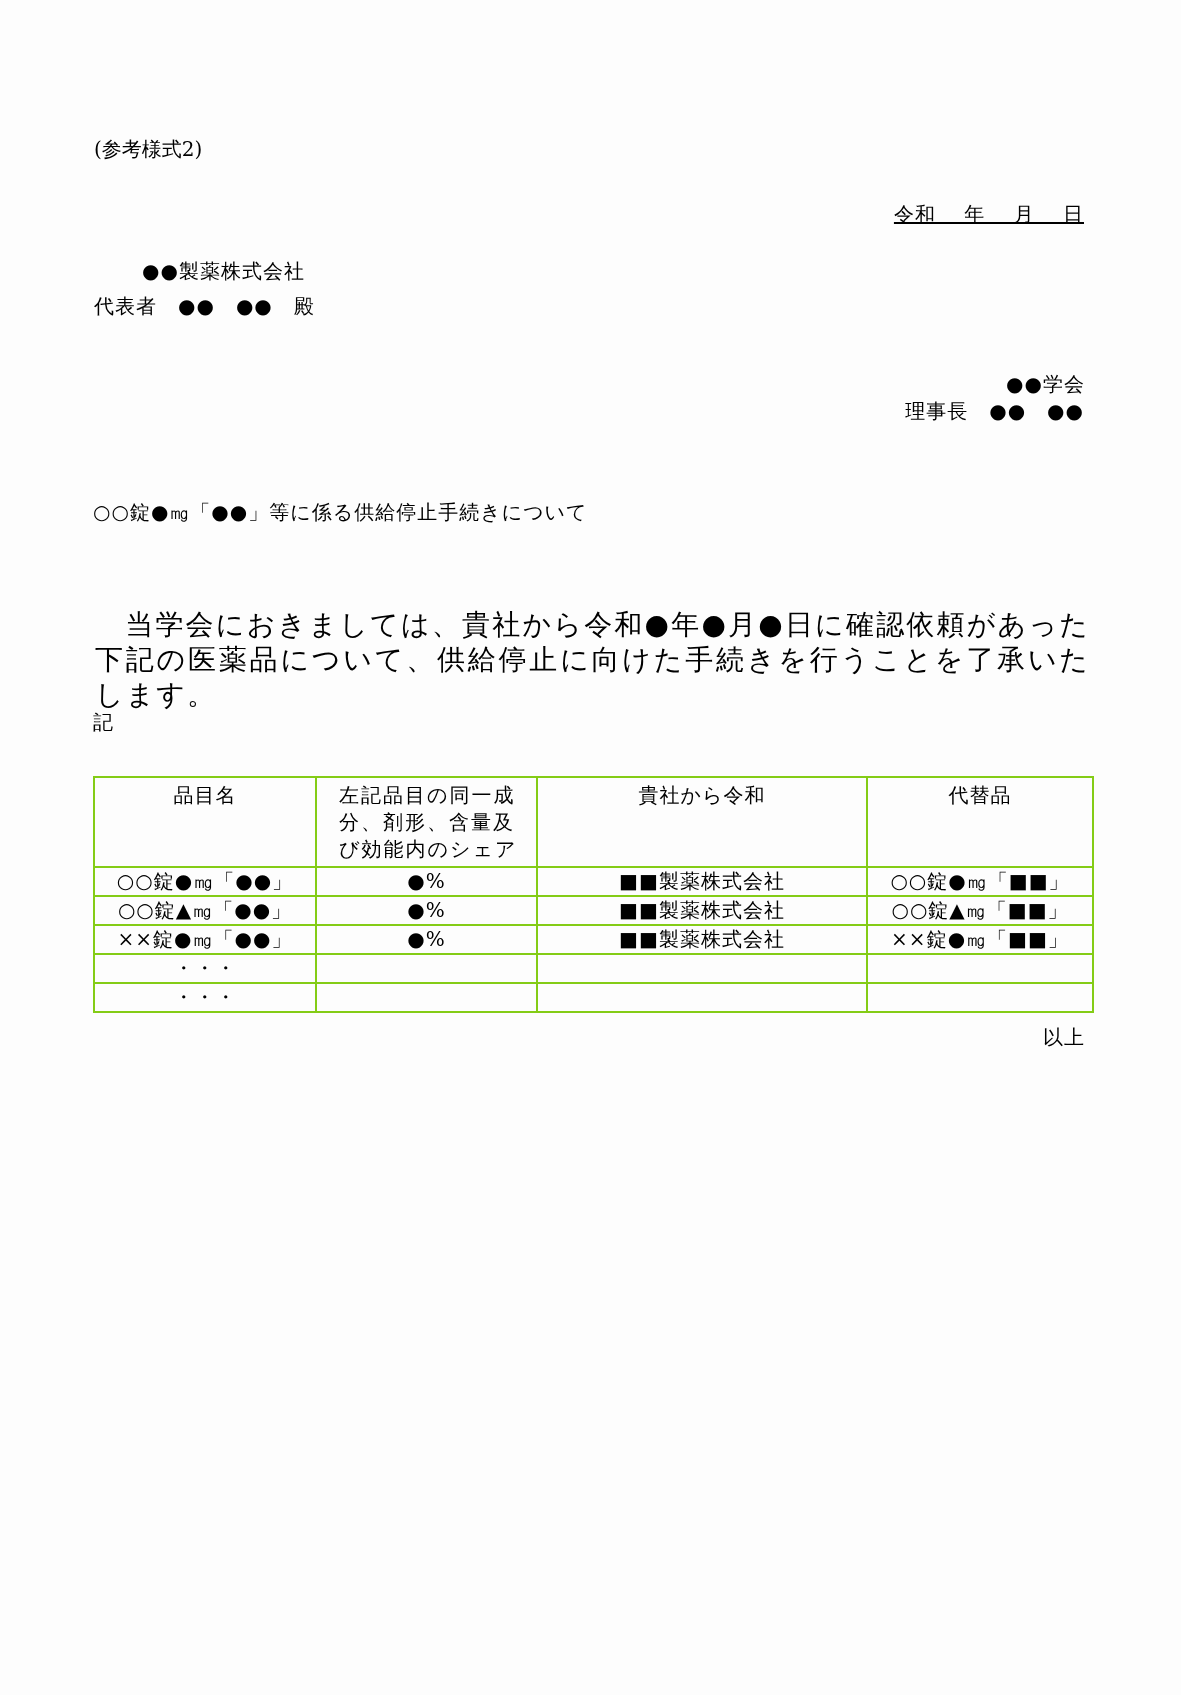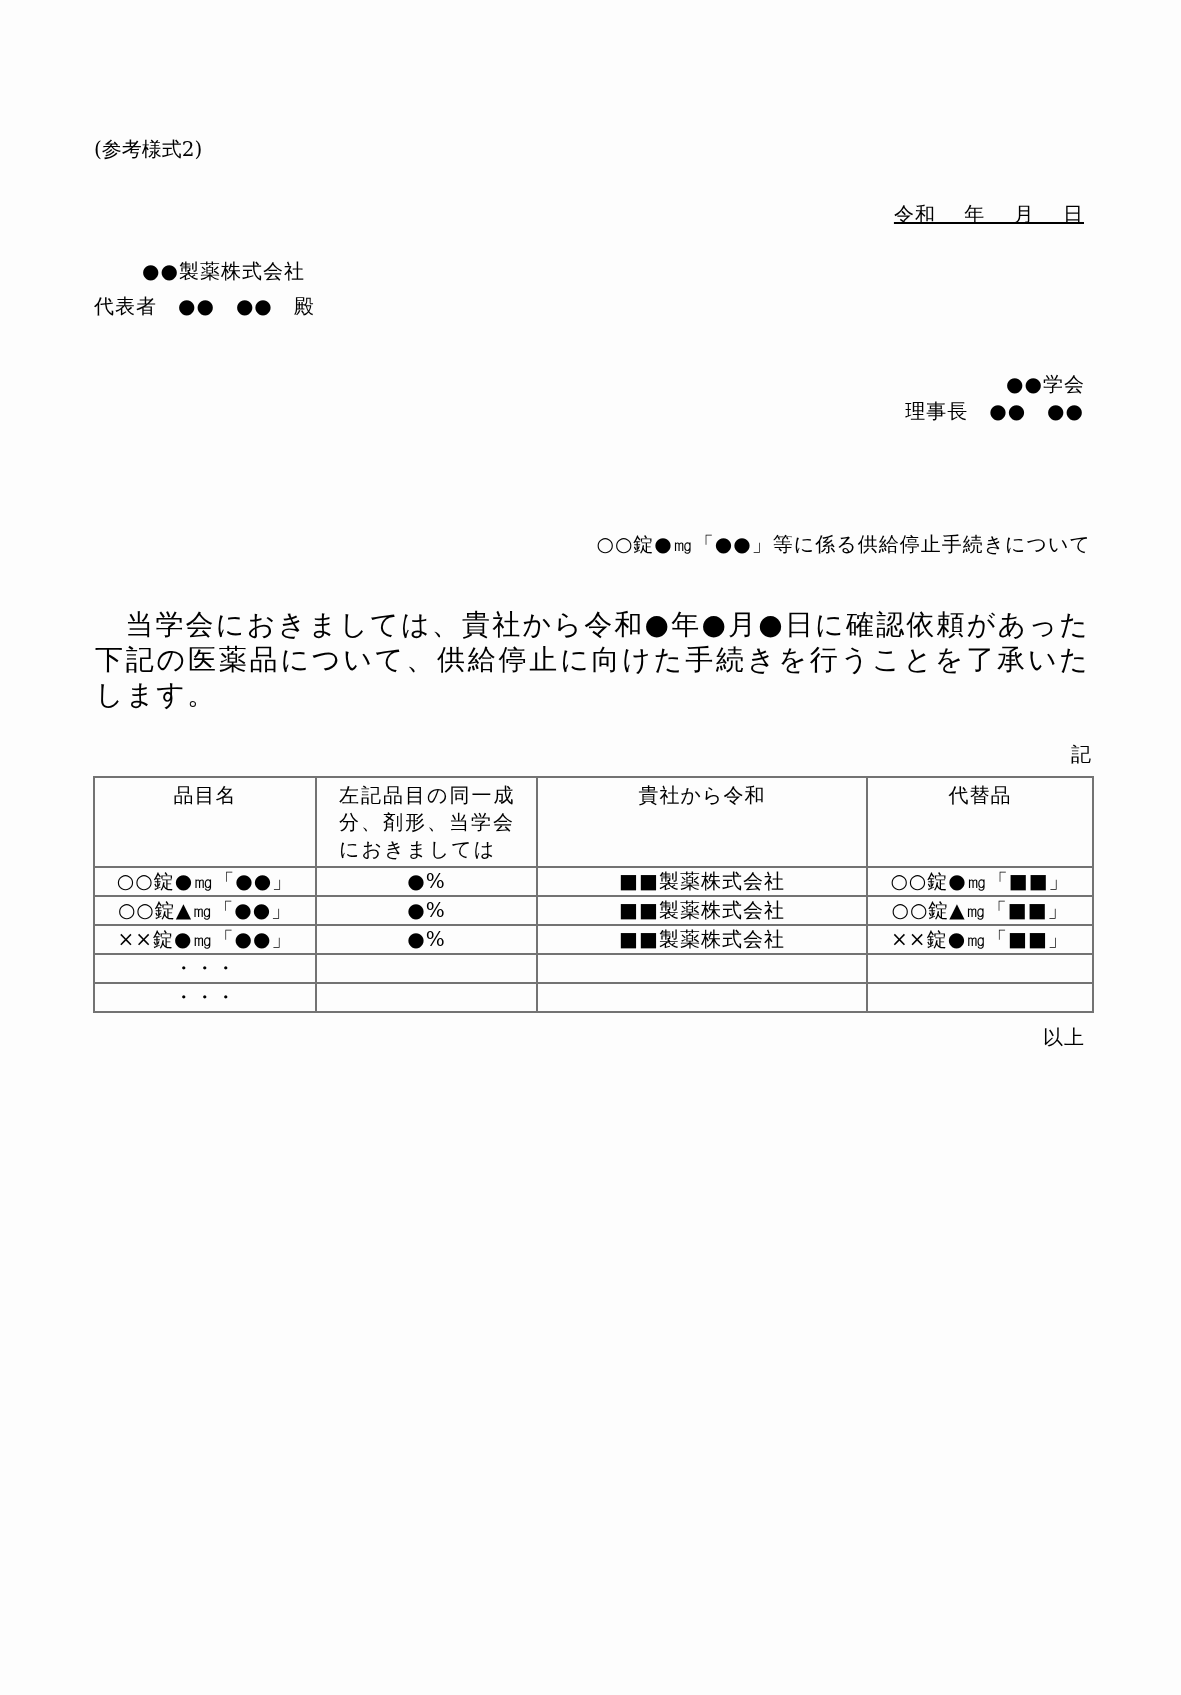--- a/index.html
+++ b/index.html
@@ -15,21 +15,21 @@
       color: #000;
       font-family: "DejaVu Serif", "Liberation Serif", serif;
       font-size: 20px;
     }
     .abs {
       position: absolute;
       white-space: pre;
       line-height: 24px;
     }
     .right { text-align: right; }
-    .center { text-align: right; margin-top: 32px; }
+    .center { text-align: left; }
 
     #form-label { left: 94px; top: 137px; text-align: center; }
     #date-line { right: 97px; top: 202px; letter-spacing: 1px; text-decoration: underline; }
     #recipient-company { left: 94px; top: 259px; letter-spacing: 1px; margin-left: 48px; }
     #recipient-rep { left: 94px; top: 294px; letter-spacing: 1px; text-align: right; }
     #sender-org { right: 96px; top: 372px; letter-spacing: 1px; }
     #sender-rep { right: 97px; top: 399px; letter-spacing: 1px; margin-left: 24px; }
     #doc-title { left: 93px; width: 998px; top: 500px; letter-spacing: 1px; }
 
     #body-paragraph {
@@ -48,21 +48,21 @@
 
     table#items-table {
       position: absolute;
       left: 93px;
       top: 776px;
       width: 999px;
       border-collapse: collapse;
       table-layout: fixed;
     }
     #items-table td, #items-table th {
-      border: 2px solid #737373;
+      border: 2px solid #84cc16;
       padding: 0;
       font-weight: normal;
       font-size: 20px;
       text-align: center;
       vertical-align: middle;
       white-space: nowrap;
       overflow: hidden;
       letter-spacing: 1px;
     }
     #items-table th {
@@ -110,21 +110,21 @@
 <table id="items-table">
   <colgroup>
     <col class="c1">
       <col class="c2">
       <col class="c3">
       <col class="c4">
   </colgroup>
   <thead>
     <tr>
       <th>品目名</th>
-      <th class="wrap">左記品目の同一成分、剤形、当学会におきましては</th>
+      <th class="wrap">左記品目の同一成分、剤形、含量及び効能内のシェア</th>
       <th>貴社から令和</th>
       <th>代替品</th>
     </tr>
   </thead>
   <tbody>
     <tr>
       <td>○○錠●㎎「●●」</td>
       <td>●%</td>
       <td>■■製薬株式会社</td>
       <td>○○錠●㎎「■■」</td>

